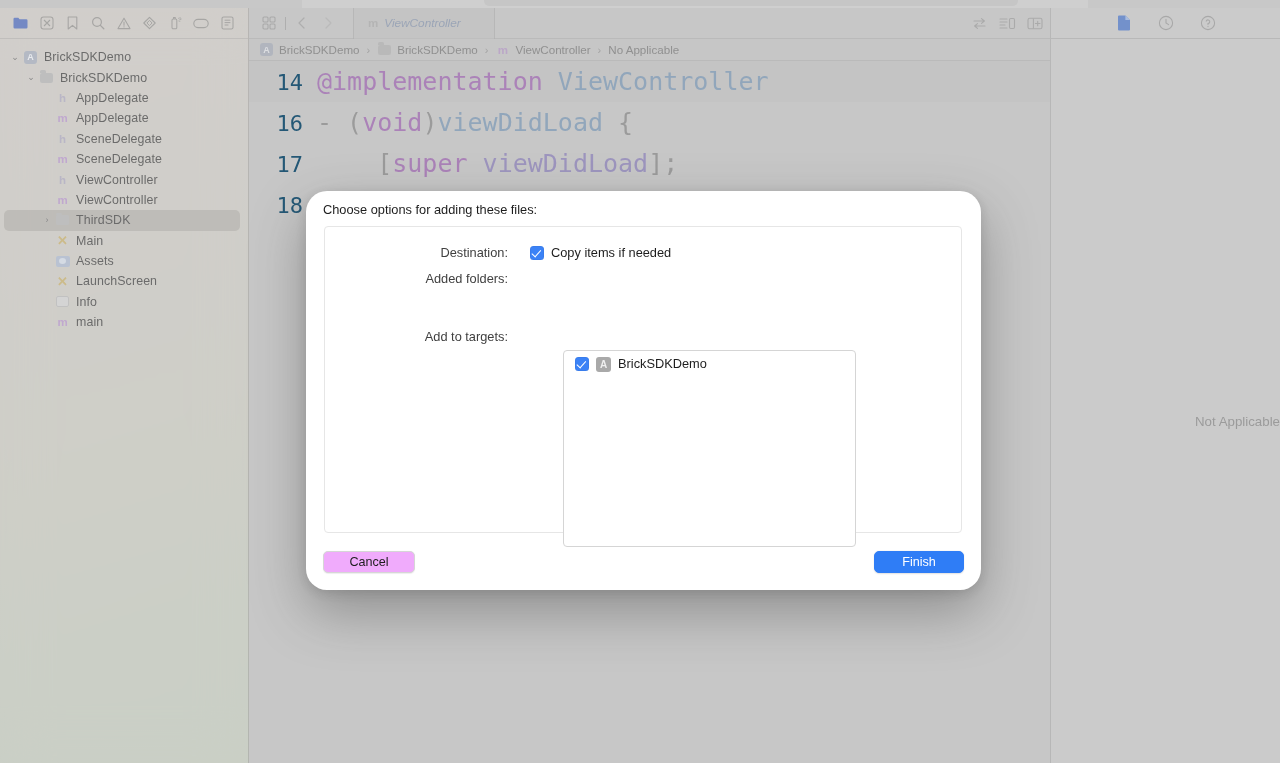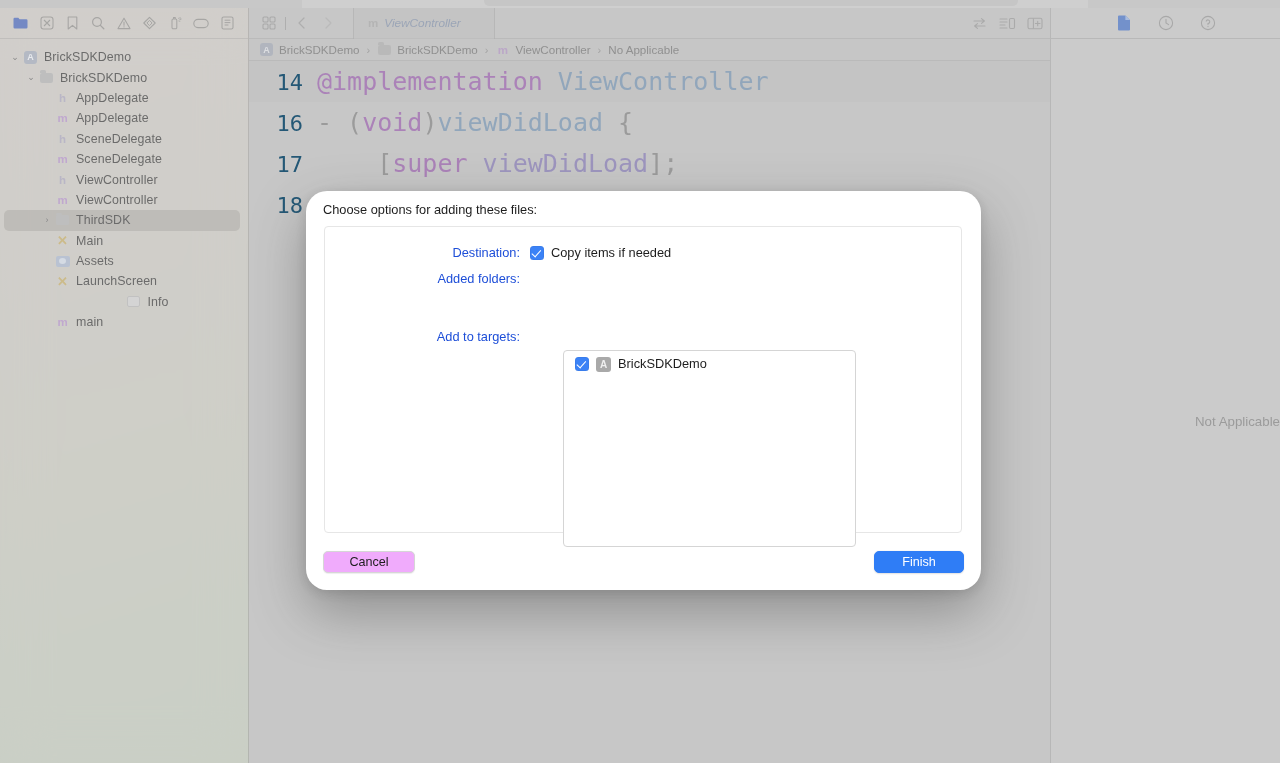--- a/index.html
+++ b/index.html
@@ -212,22 +212,22 @@
     font-size: 12.8px; color:#1d1d1d;
   }
   .sheet-panel {
     position: absolute; left: 18px; top: 35px;
     width: 638px; height: 307px;
     border: 1px solid #e6e6e6; border-radius: 4px;
     background: #fff;
   }
   .form-row { position: absolute; display: flex; align-items: flex-start; }
   .form-label {
-    width: 205px; text-align: right; padding-right: 10px;
-    font-size: 12.8px; color: #1d4ed8; line-height: 16px;
+    width: 205px; text-align: right; padding-right: 22px;
+    font-size: 12.8px; color: #404040; line-height: 16px;
   }
   .ctrl-col { display:flex; flex-direction: column; gap: 3px; }
   .ctrl-line { display:flex; align-items:center; gap: 7px; }
   .ctrl-text { font-size: 12.8px; color:#1d1d1d; line-height: 16px; }
 
   .chk {
     width: 14px; height: 14px; border-radius: 3.5px;
     background: #3b82f6; position: relative; flex: none;
     box-shadow: inset 0 0 0 .5px rgba(0,0,0,.08);
   }
@@ -424,21 +424,21 @@
           </span>
           <span class="tree-label">Assets</span>
         </div>
         <div class="tree-row" style="padding-left: 36px;">
           <span class="twisty spacer">&nbsp;</span>
           <span class="ficon">
             <span class="storyboard-x">✕</span>
           </span>
           <span class="tree-label">LaunchScreen</span>
         </div>
-        <div class="tree-row" style="padding-left: 36px; justify-content: center;">
+        <div class="tree-row" style="padding-left: 36px;">
           <span class="twisty spacer">&nbsp;</span>
           <span class="ficon">
             <span class="plist-ic"></span>
           </span>
           <span class="tree-label">Info</span>
         </div>
         <div class="tree-row" style="padding-left: 36px;">
           <span class="twisty spacer">&nbsp;</span>
           <span class="ficon">
             <span class="glyph-m">m</span>

